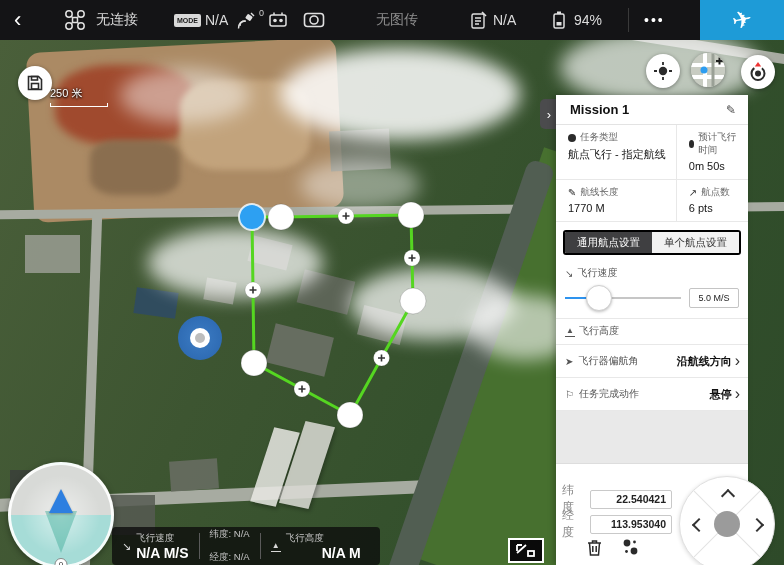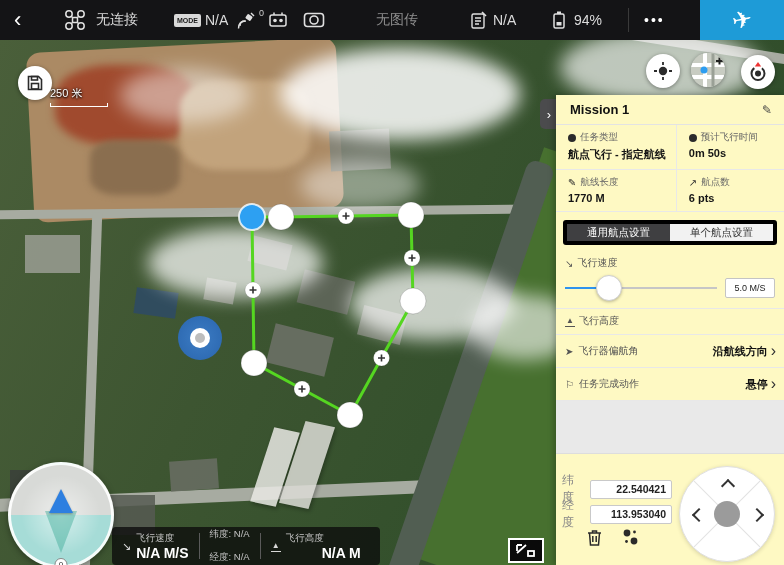--- a/index.html
+++ b/index.html
@@ -72,32 +72,32 @@
   #telemetry { position:absolute; left:112px; top:487px; width:268px; height:38px; background:rgba(12,12,12,.78); border-radius:4px; z-index:11; display:flex; align-items:center; color:#fff; }
   .tele-sec { padding:0 10px; display:flex; align-items:center; gap:5px; }
   .tele-div { width:1px; height:26px; background:#5a5a5a; }
   .tele-label { font-size:9.5px; color:#c4c4c4; white-space:nowrap; }
   .tele-value { font-size:14px; font-weight:bold; color:#fff; white-space:nowrap; }
   .tele-icon { color:#d8d8d8; font-size:11px; }
   .tele-coords { display:flex; flex-direction:column; gap:10px; }
 
   
   #panel-collapse { position:absolute; left:540px; top:99px; width:18px; height:30px; background:#4b4b4d; border-radius:5px 0 0 5px; color:#fff; display:flex; align-items:center; justify-content:center; font-size:13px; z-index:20; cursor:pointer; }
-  #panel { position:absolute; left:556px; top:95px; width:228px; height:470px; background:#fef9c3; z-index:21; box-shadow:-2px 0 6px rgba(0,0,0,.25); font-size:11px; color:#222; }
+  #panel { position:absolute; left:556px; top:95px; width:192px; height:470px; background:#ffffff; z-index:21; box-shadow:-2px 0 6px rgba(0,0,0,.25); font-size:11px; color:#222; }
   .p-header { height:30px; display:flex; align-items:center; justify-content:space-between; padding:0 12px 0 14px; border-bottom:1px solid #e3e3e3; }
   .p-title { font-size:13px; font-weight:bold; color:#111; }
   .p-edit { color:#444; font-size:12px; cursor:pointer; }
   .p-stats { display:grid; grid-template-columns:1fr 1fr; }
   .p-stat { padding:6px 10px 7px 12px; border-bottom:1px solid #e8e8e8; }
   .p-stat:nth-child(odd){ border-right:1px solid #e8e8e8; }
   .p-stat .lab { font-size:9.5px; color:#666; display:flex; align-items:center; gap:4px; }
-  .p-stat .val { font-size:11px; font-weight:bold; color:#151515; margin-top:3px; white-space:nowrap; }
+  .p-stat .val { font-size:11px; font-weight:normal; color:#151515; margin-top:3px; white-space:nowrap; }
   .dot-icon { width:8px; height:8px; border-radius:50%; background:#2b2b2b; display:inline-block; }
   .pen-icon { font-size:10px; color:#2b2b2b; }
-  .p-tabs { display:flex; margin:8px 7px 6px 7px; border:4px solid #000000; border-radius:3px; overflow:hidden; height:25px; }
+  .p-tabs { display:flex; margin:8px 7px 6px 7px; border:2px solid #000000; border-radius:3px; overflow:hidden; height:25px; }
   .p-tab { flex:1; display:flex; align-items:center; justify-content:center; font-size:10.5px; cursor:pointer; background:#f2f2f2; color:#333; }
   .p-tab.active { background:#3f3f41; color:#fff; }
   .p-slider-sec { padding:5px 9px 6px 9px; border-bottom:1px solid #e8e8e8; }
   .p-slider-sec .lab { font-size:10px; color:#555; display:flex; align-items:center; gap:4px; }
   .slider-row { display:flex; align-items:center; gap:8px; margin-top:4px; height:28px; }
   .slider { position:relative; flex:1; height:28px; cursor:pointer; }
   .sl-track { position:absolute; left:0; right:0; top:13px; height:2px; background:#c6c6c6; }
   .sl-fill { position:absolute; left:0; top:13px; height:2px; background:#2e93ee; }
   .sl-thumb { position:absolute; top:1px; width:26px; height:26px; margin-left:-13px; border-radius:50%; background:#fff; border:1px solid #cfcfcf; box-shadow:0 1px 3px rgba(0,0,0,.25); }
   .val-box { width:50px; height:20px; border:1px solid #c4c4c4; border-radius:2px; font-size:9px; color:#222; display:flex; align-items:center; justify-content:center; background:#fff; }

